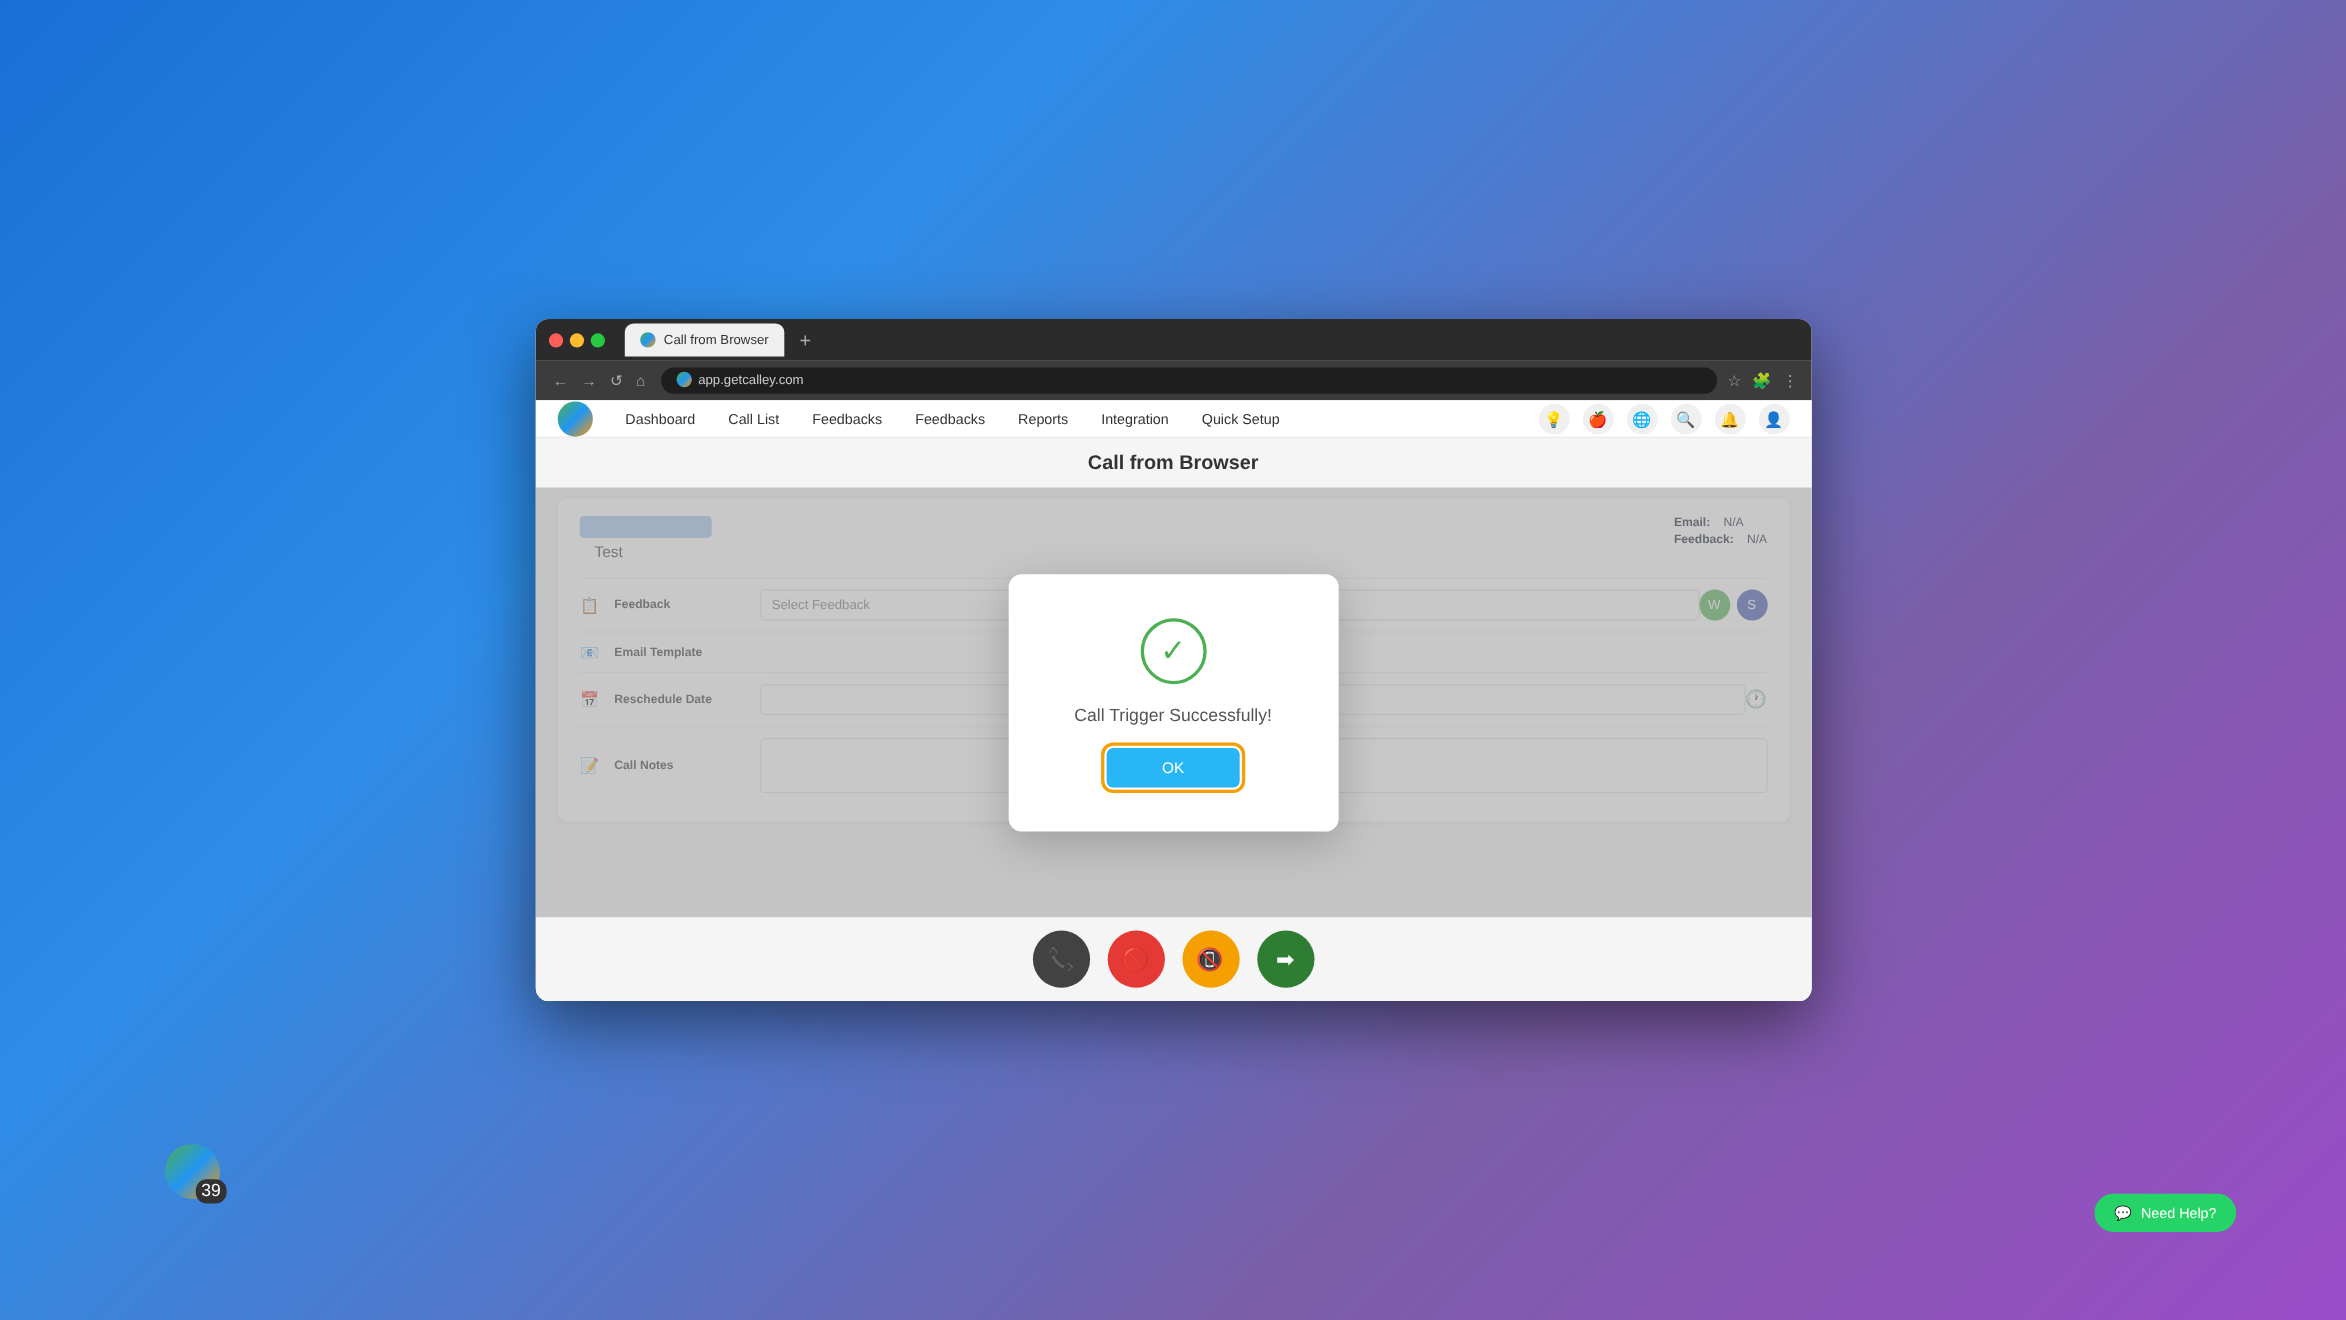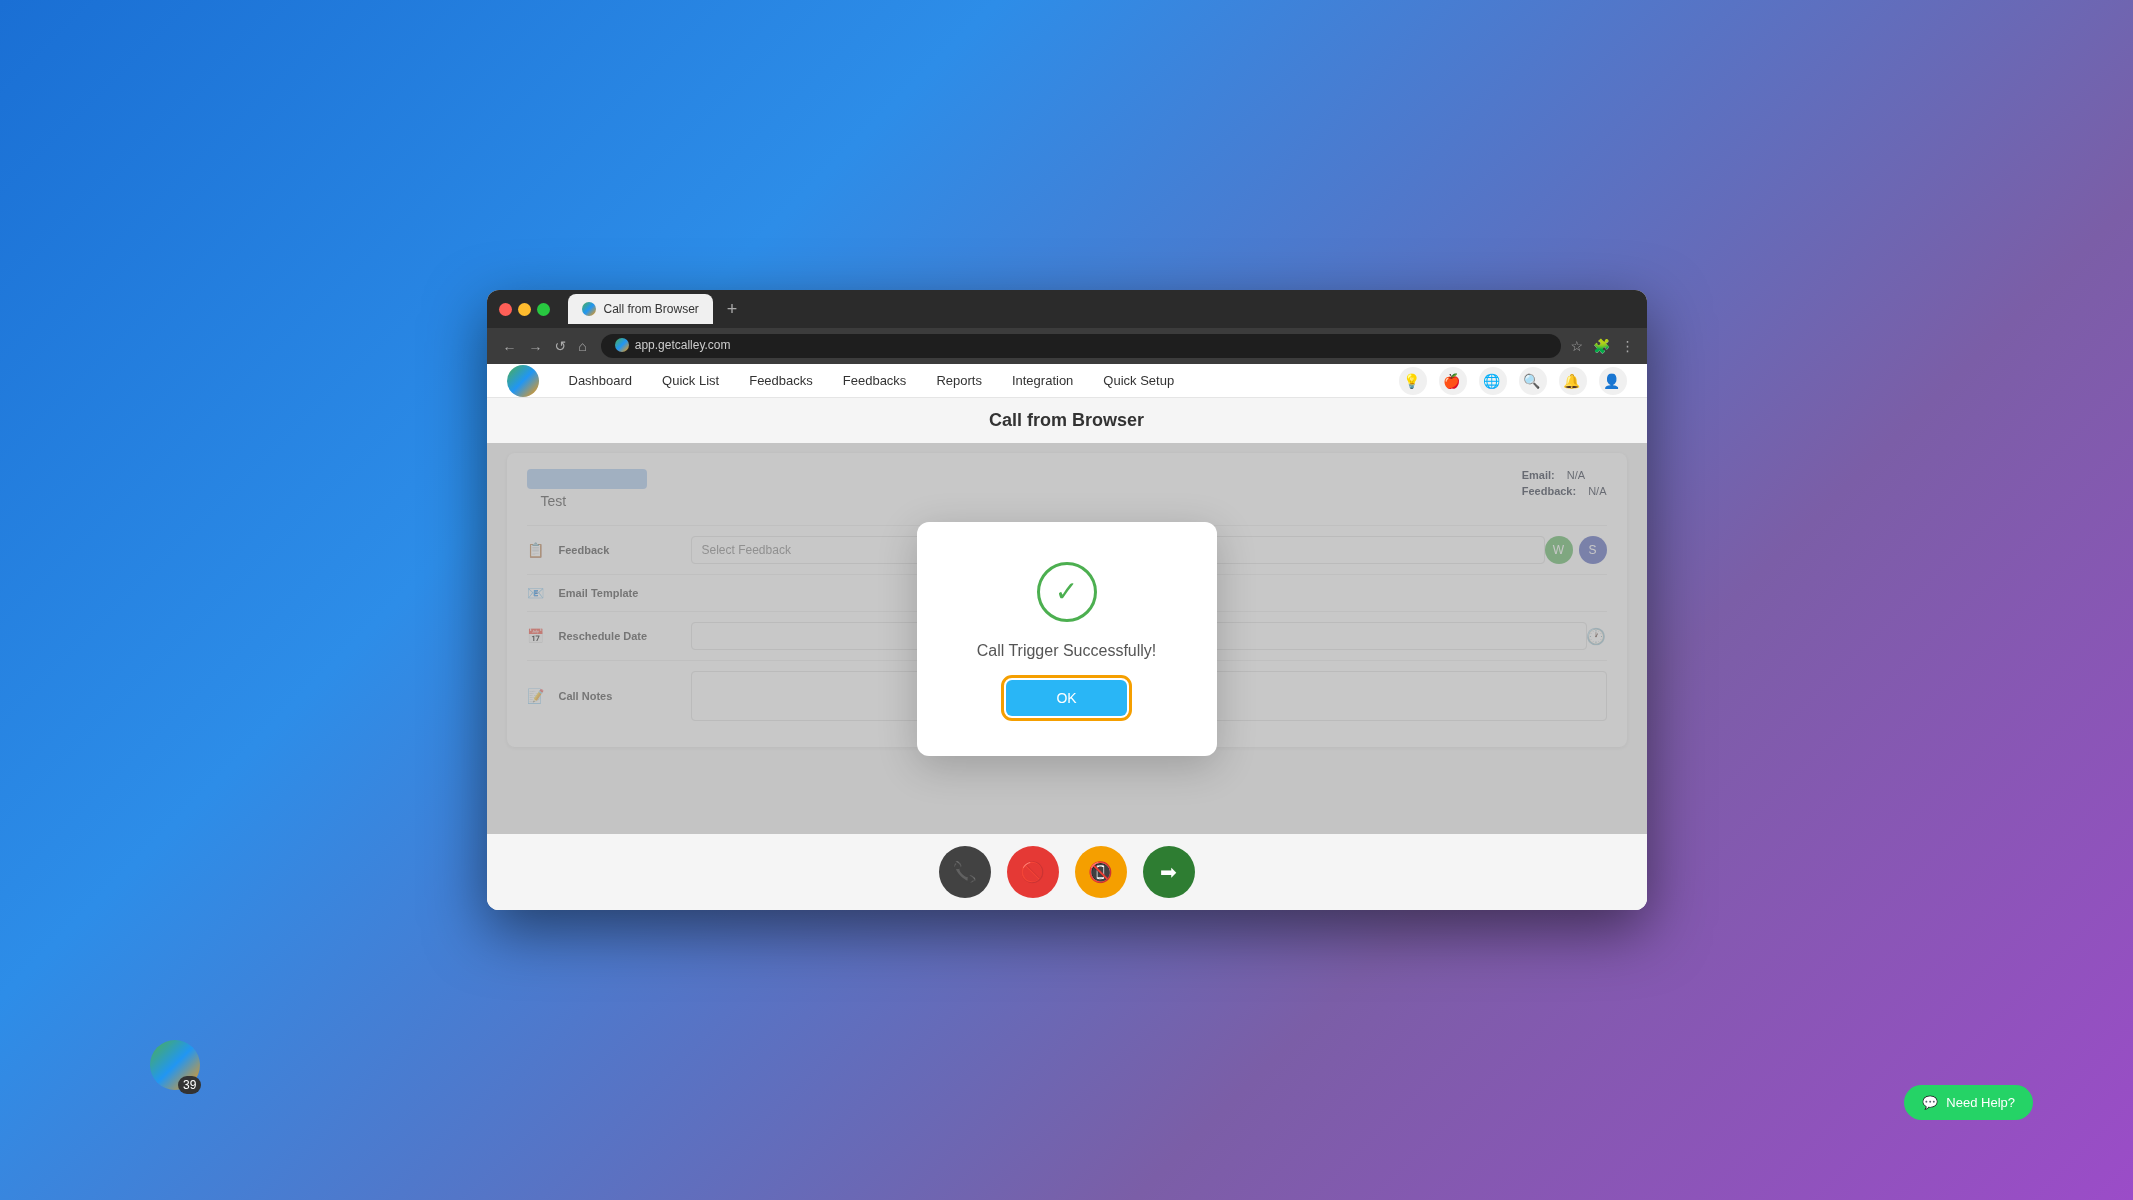--- a/index.html
+++ b/index.html
@@ -429,21 +429,21 @@
       align-items: center;
       justify-content: center;
     }
 
     .logo-badge {
       position: absolute;
       bottom: 26px;
       left: 68px;
       background: #333;
       color: white;
-      font-size: 12px;
+      font-size: 16px;
       padding: 2px 5px;
       border-radius: 10px;
       min-width: 20px;
       text-align: center;
     }
 
     
     .need-help-btn {
       position: absolute;
       bottom: 30px;
@@ -551,21 +551,21 @@
       <span class="toolbar-icon">🧩</span>
       <span class="toolbar-icon">⋮</span>
     </div>
   </div>
 
   <div class="app-content">
 
     <div class="app-nav">
       <div class="app-logo"></div>
       <span class="nav-item">Dashboard</span>
-      <span class="nav-item">Quick List</span>
+      <span class="nav-item">Call List</span>
       <span class="nav-item">Feedbacks</span>
       <span class="nav-item">Feedbacks</span>
       <span class="nav-item">Reports</span>
       <span class="nav-item">Integration</span>
       <span class="nav-item">Quick Setup</span>
       <div class="nav-spacer"></div>
       <div class="nav-right-icons">
         <div class="nav-right-icon">💡</div>
         <div class="nav-right-icon">🍎</div>
         <div class="nav-right-icon">🌐</div>

